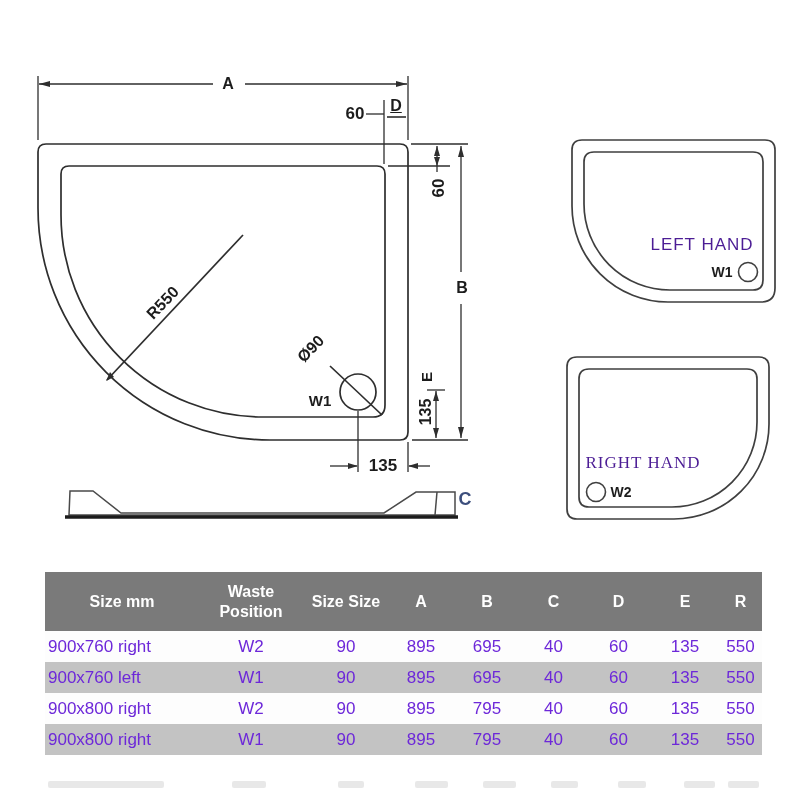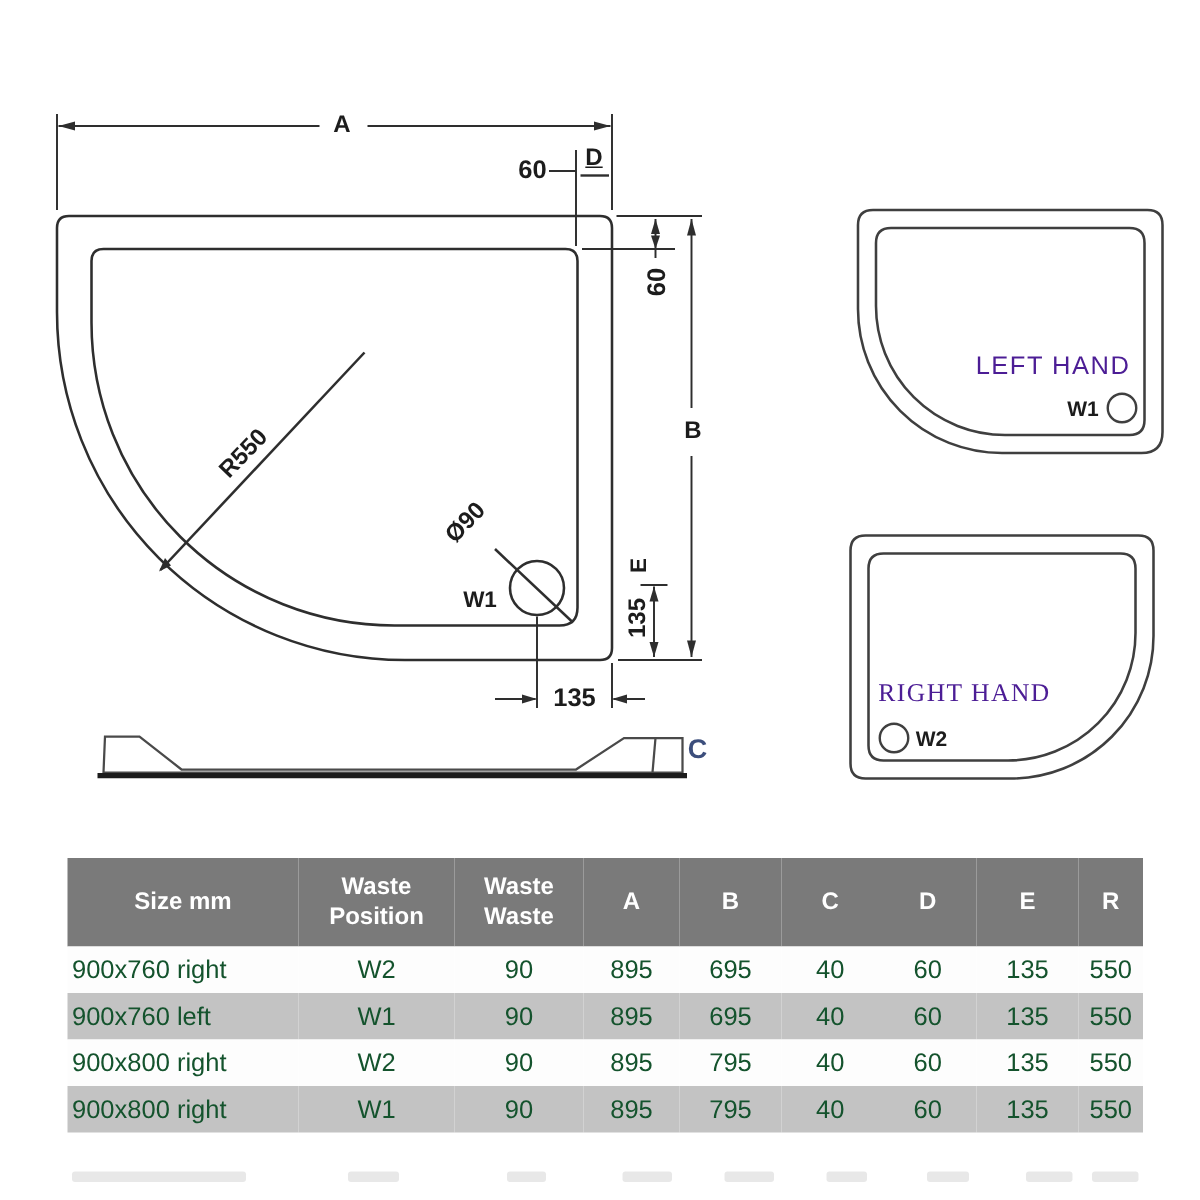--- a/index.html
+++ b/index.html
@@ -20,21 +20,21 @@
   
   table.spec{
     position:absolute;left:45px;top:572px;width:717px;
     border-collapse:collapse;table-layout:fixed;
   }
   table.spec th{
     background:#7a7a7a;color:#ffffff;font-size:16px;font-weight:bold;
     height:59px;vertical-align:middle;text-align:center;padding:0 2px;line-height:1.2;
   }
   table.spec td{
-    height:31px;font-size:17px;color:#14532d;text-align:center;padding:0 2px;
+    height:31px;font-size:17px;color:#6d28d9;text-align:center;padding:0 2px;
     vertical-align:middle;font-weight:normal;margin-left:46px;
   }
   table.spec td.szcol{text-align:left;padding-left:3px;}
   table.spec tbody tr.rw{background:#fdfdfd;}
   table.spec tbody tr.rg{background:#c3c3c3;}
   
   .stub{position:absolute;top:781px;height:7px;background:#e2e2e2;opacity:.8;border-radius:2px;}
 </style>
 </head>
 <body>
@@ -142,21 +142,21 @@
         <col style="width:68px">
         <col style="width:65px">
       <col style="width:65px">
         <col style="width:68px">
         <col style="width:43px">
     </colgroup>
     <thead>
       <tr>
         <th>Size mm</th>
         <th>Waste Position</th>
-        <th>Waste Waste</th>
+        <th>Size Size</th>
         <th>A</th>
         <th>B</th>
         <th>C</th>
         <th>D</th>
         <th>E</th>
         <th>R</th>
       </tr>
     </thead>
     <tbody>
       <tr class="rw">

